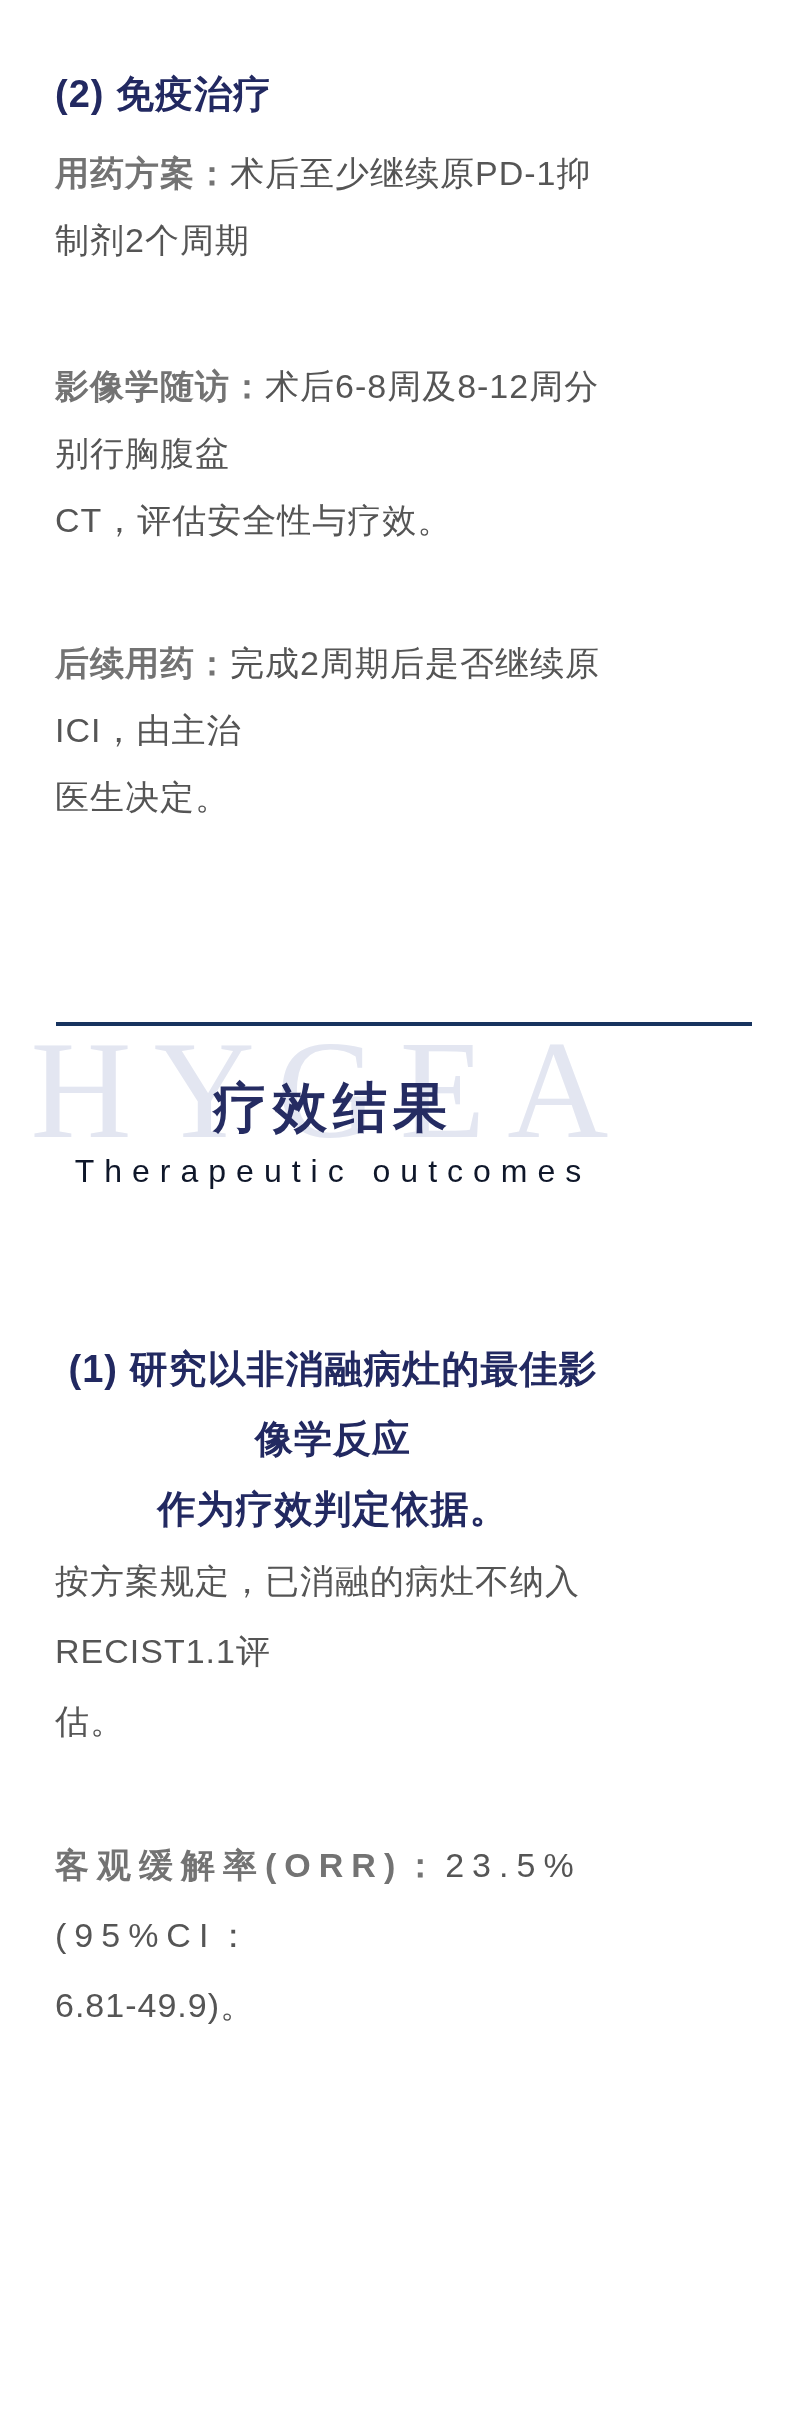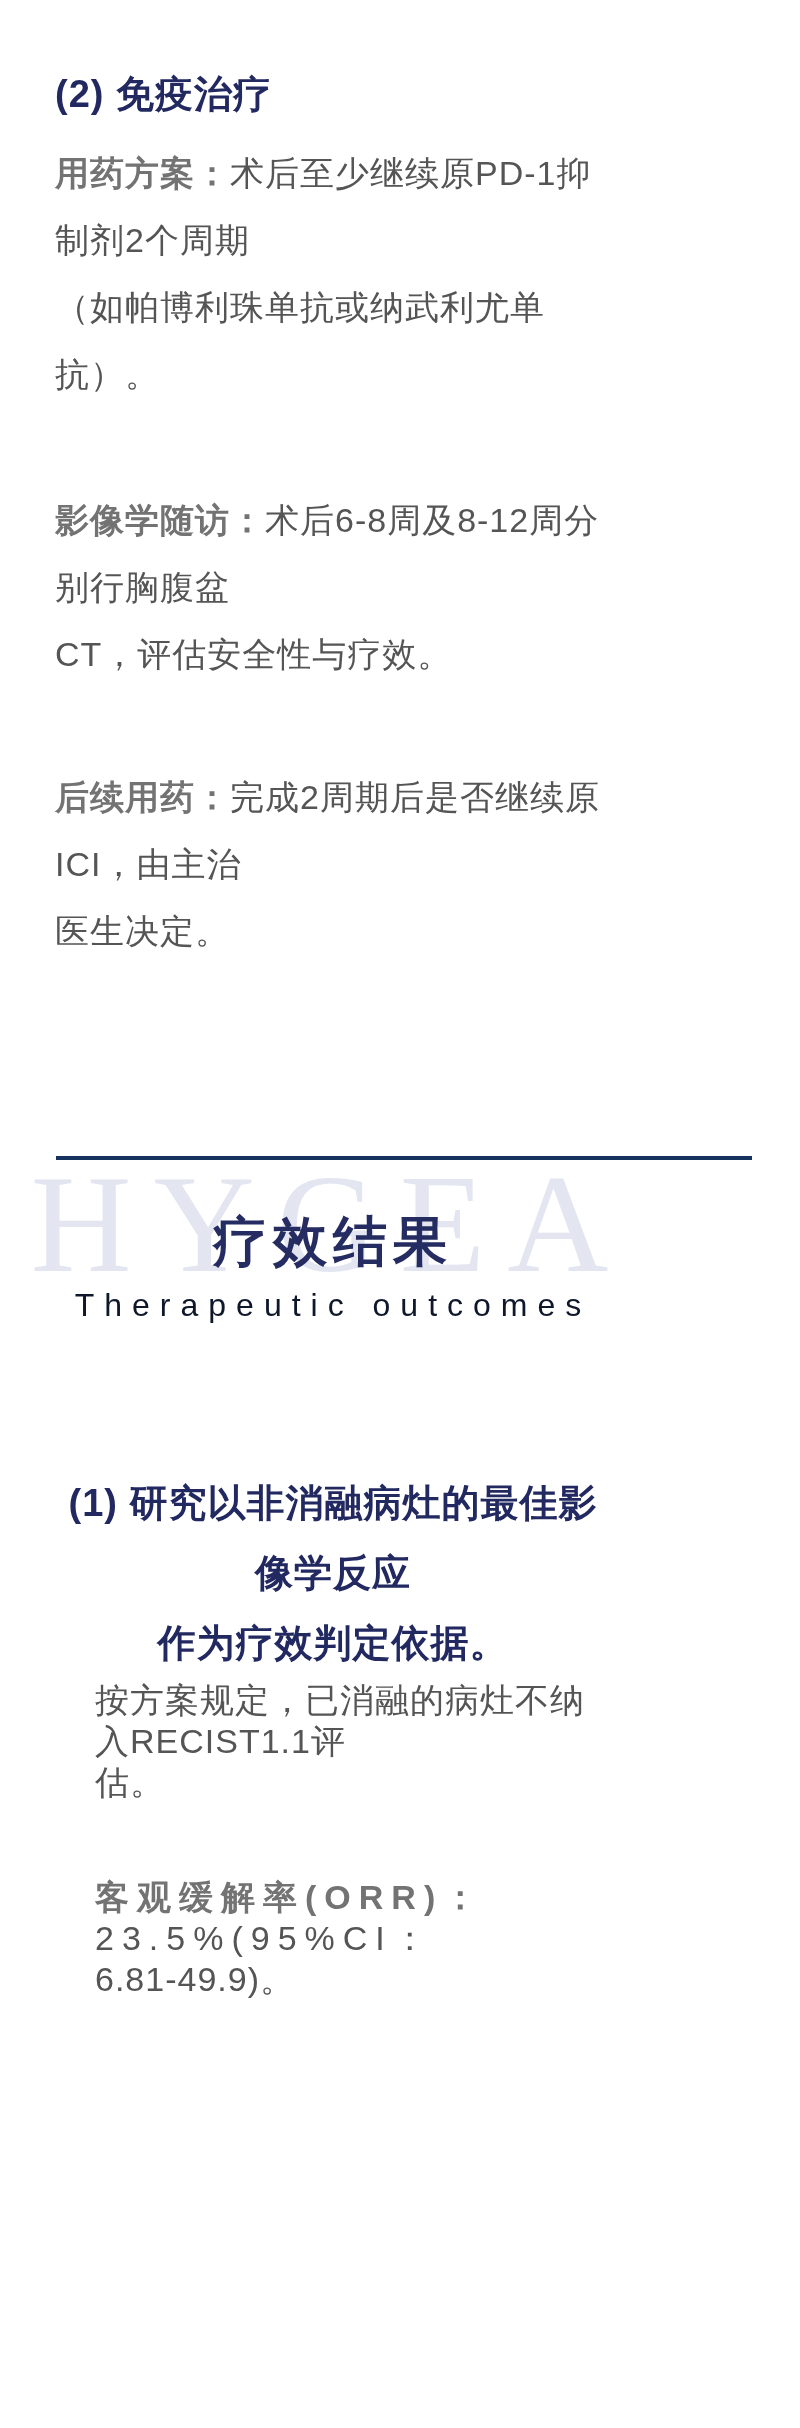--- a/index.html
+++ b/index.html
@@ -94,41 +94,40 @@
     margin: 16px 0 0;
     font-size: 32px;
     line-height: 36px;
     font-weight: 400;
     letter-spacing: 10px;
     color: #0f172a;
   }
   .h-outcomes { margin-top: 145px; }
   
   p.late {
-    line-height: 41px;
-    margin-left: 40px;
+    line-height: 70px;
   }
   p.mt-note { margin-top: 2px; }
   p.mt-orr { margin-top: 74px; }
   .wide {
     letter-spacing: 8px;
   }
   .tight {
     letter-spacing: 1px;
   }
 </style>
 </head>
 <body>
 
 <div class="page">
   <div class="content">
 
     <h2 class="sec-heading">(2) 免疫治疗</h2>
 
-    <p class="body mt-p1"><strong>用药方案：</strong><span>术后至少继续原PD-1抑制剂2个周期</span><br><span>（如帕博利珠单抗或纳武利尤单抗）。</span></p>
+    <p class="body mt-p1"><strong>用药方案：</strong><span>术后至少继续原PD-1抑制剂2个周期</span><br></p>
 
     <p class="body mt-p2"><strong>影像学随访：</strong><span>术后6-8周及8-12周分别行胸腹盆</span><br><span>CT，评估安全性与疗效。</span></p>
 
     <p class="body mt-p3"><strong>后续用药：</strong><span>完成2周期后是否继续原ICI，由主治</span><br><span>医生决定。</span></p>
 
 
     <div class="rule"></div>
 
     <div class="section-header">
       <div class="watermark">HYGEA</div>

